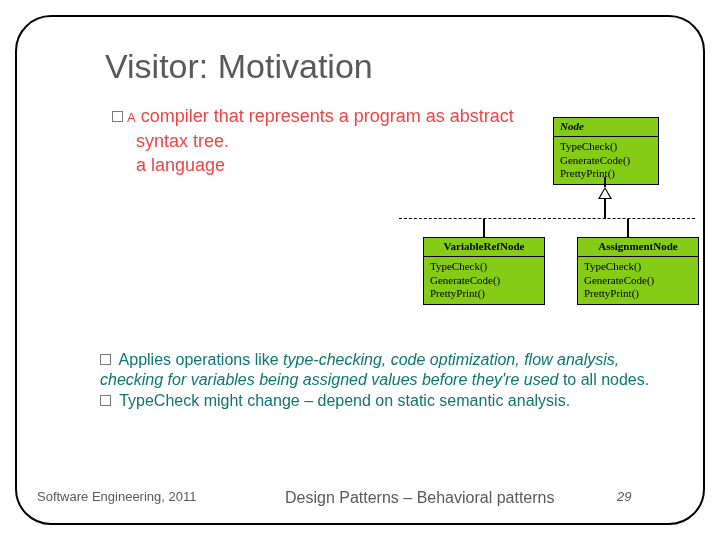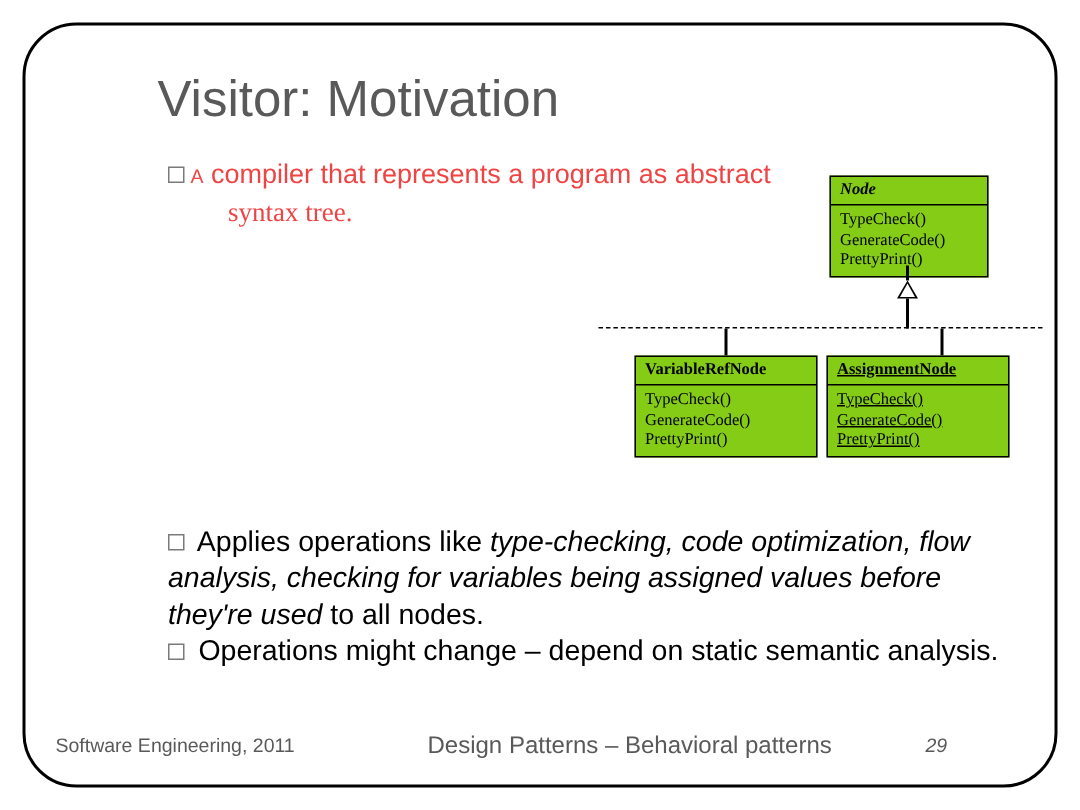--- a/index.html
+++ b/index.html
@@ -54,49 +54,49 @@
     display: inline-block;
     width: 11px;
     height: 11px;
     border: 1.5px solid #7a7a7a;
     box-sizing: border-box;
     margin-right: 4px;
     position: relative;
     top: 0px;
   }
   .small { font-size: 13px; }
-  .indent { margin-left: 40px; font-family: Liberation Serif, serif; }
+  .indent { margin-left: 24px; }
   .uml {
     position: absolute;
     left: 368px;
     top: 100px;
     width: 310px;
     height: 210px;
   }
   .uml-box {
     position: absolute;
     border: 1px solid #000;
     background: #84cc16;
     font-family: "Times New Roman", Times, serif;
     font-size: 11px;
     line-height: 1.25;
   }
   .uml-box .name {
     border-bottom: 1px solid #000;
     padding: 2px 6px;
-    text-align: left;
+    text-align: center;
     font-weight: bold;
   }
   .uml-box .ops {
     padding: 3px 6px;
   }
   .uml-node { left: 168px; top: 0; width: 104px; }
   .uml-node .name { font-style: italic; text-align: left; padding-left: 6px;}
   .uml-var  { left: 38px;  top: 120px; width: 120px; }
-  .uml-asgn { left: 166px; top: 120px; width: 120px; text-decoration: underline; }
+  .uml-asgn { left: 192px; top: 120px; width: 120px; }
   .tri {
     position: absolute;
     left: 213px;
     top: 70px;
     width: 0; height: 0;
     border-left: 7px solid transparent;
     border-right: 7px solid transparent;
     border-bottom: 12px solid #000;
   }
   .tri:after {
@@ -117,25 +117,25 @@
     border-top: 1.5px dashed #000;
   }
   .vline { width: 1.5px; }
   
   .seg-trunk { left: 219px; top: 60px; height: 10px; }       
   .seg-stem  { left: 219px; top: 82px; height: 20px; }       
   .seg-left  { left: 98px;  top: 102px; height: 18px; }      
   .seg-right { left: 242px; top: 102px; height: 18px; }      
   .lower-bullets {
     position: absolute;
-    left: 95px;
+    left: 83px;
     top: 333px;
     right: 30px;
-    font-size: 19px;
-    color: #000000;
+    font-size: 16px;
+    color: #0f766e;
     line-height: 1.28;
   }
   .italic { font-style: italic; }
   .footer-left {
     position: absolute;
     left: 20px;
     top: 472px;
     font-size: 13px;
     color: #595959;
   }
@@ -161,20 +161,21 @@
 <div class="slide">
   <div class="rounded-frame">
 
     <div class="title">Visitor: Motivation</div>
 
     <div class="bullets">
       <div class="row">
         <span class="sq"></span><span class="small">A</span><span> compiler that represents a program as abstract</span>
       </div>
       <div class="row indent">syntax tree.</div>
+      <div class="row indent">a language</div>
     </div>
 
     <div class="uml">
       <div class="uml-box uml-node">
         <div class="name">Node</div>
         <div class="ops">
           <div>TypeCheck()</div>
           <div>GenerateCode()</div>
           <div>PrettyPrint()</div>
         </div>
@@ -204,21 +205,21 @@
           <div>PrettyPrint()</div>
         </div>
       </div>
     </div>
 
     <div class="lower-bullets">
       <div>
         <span class="sq"></span><span> Applies operations like </span><span class="italic">type-checking, code optimization, flow analysis, checking for variables being assigned values before they're used</span><span> to all nodes.</span>
       </div>
       <div>
-        <span class="sq"></span><span> Operations might change – depend on static semantic analysis.</span>
+        <span class="sq"></span><span> TypeCheck might change – depend on static semantic analysis.</span>
       </div>
     </div>
 
     <div class="footer-left">Software Engineering, 2011</div>
     <div class="footer-mid">Design Patterns – Behavioral patterns</div>
     <div class="footer-right">29</div>
 
   </div>
 </div>
 

